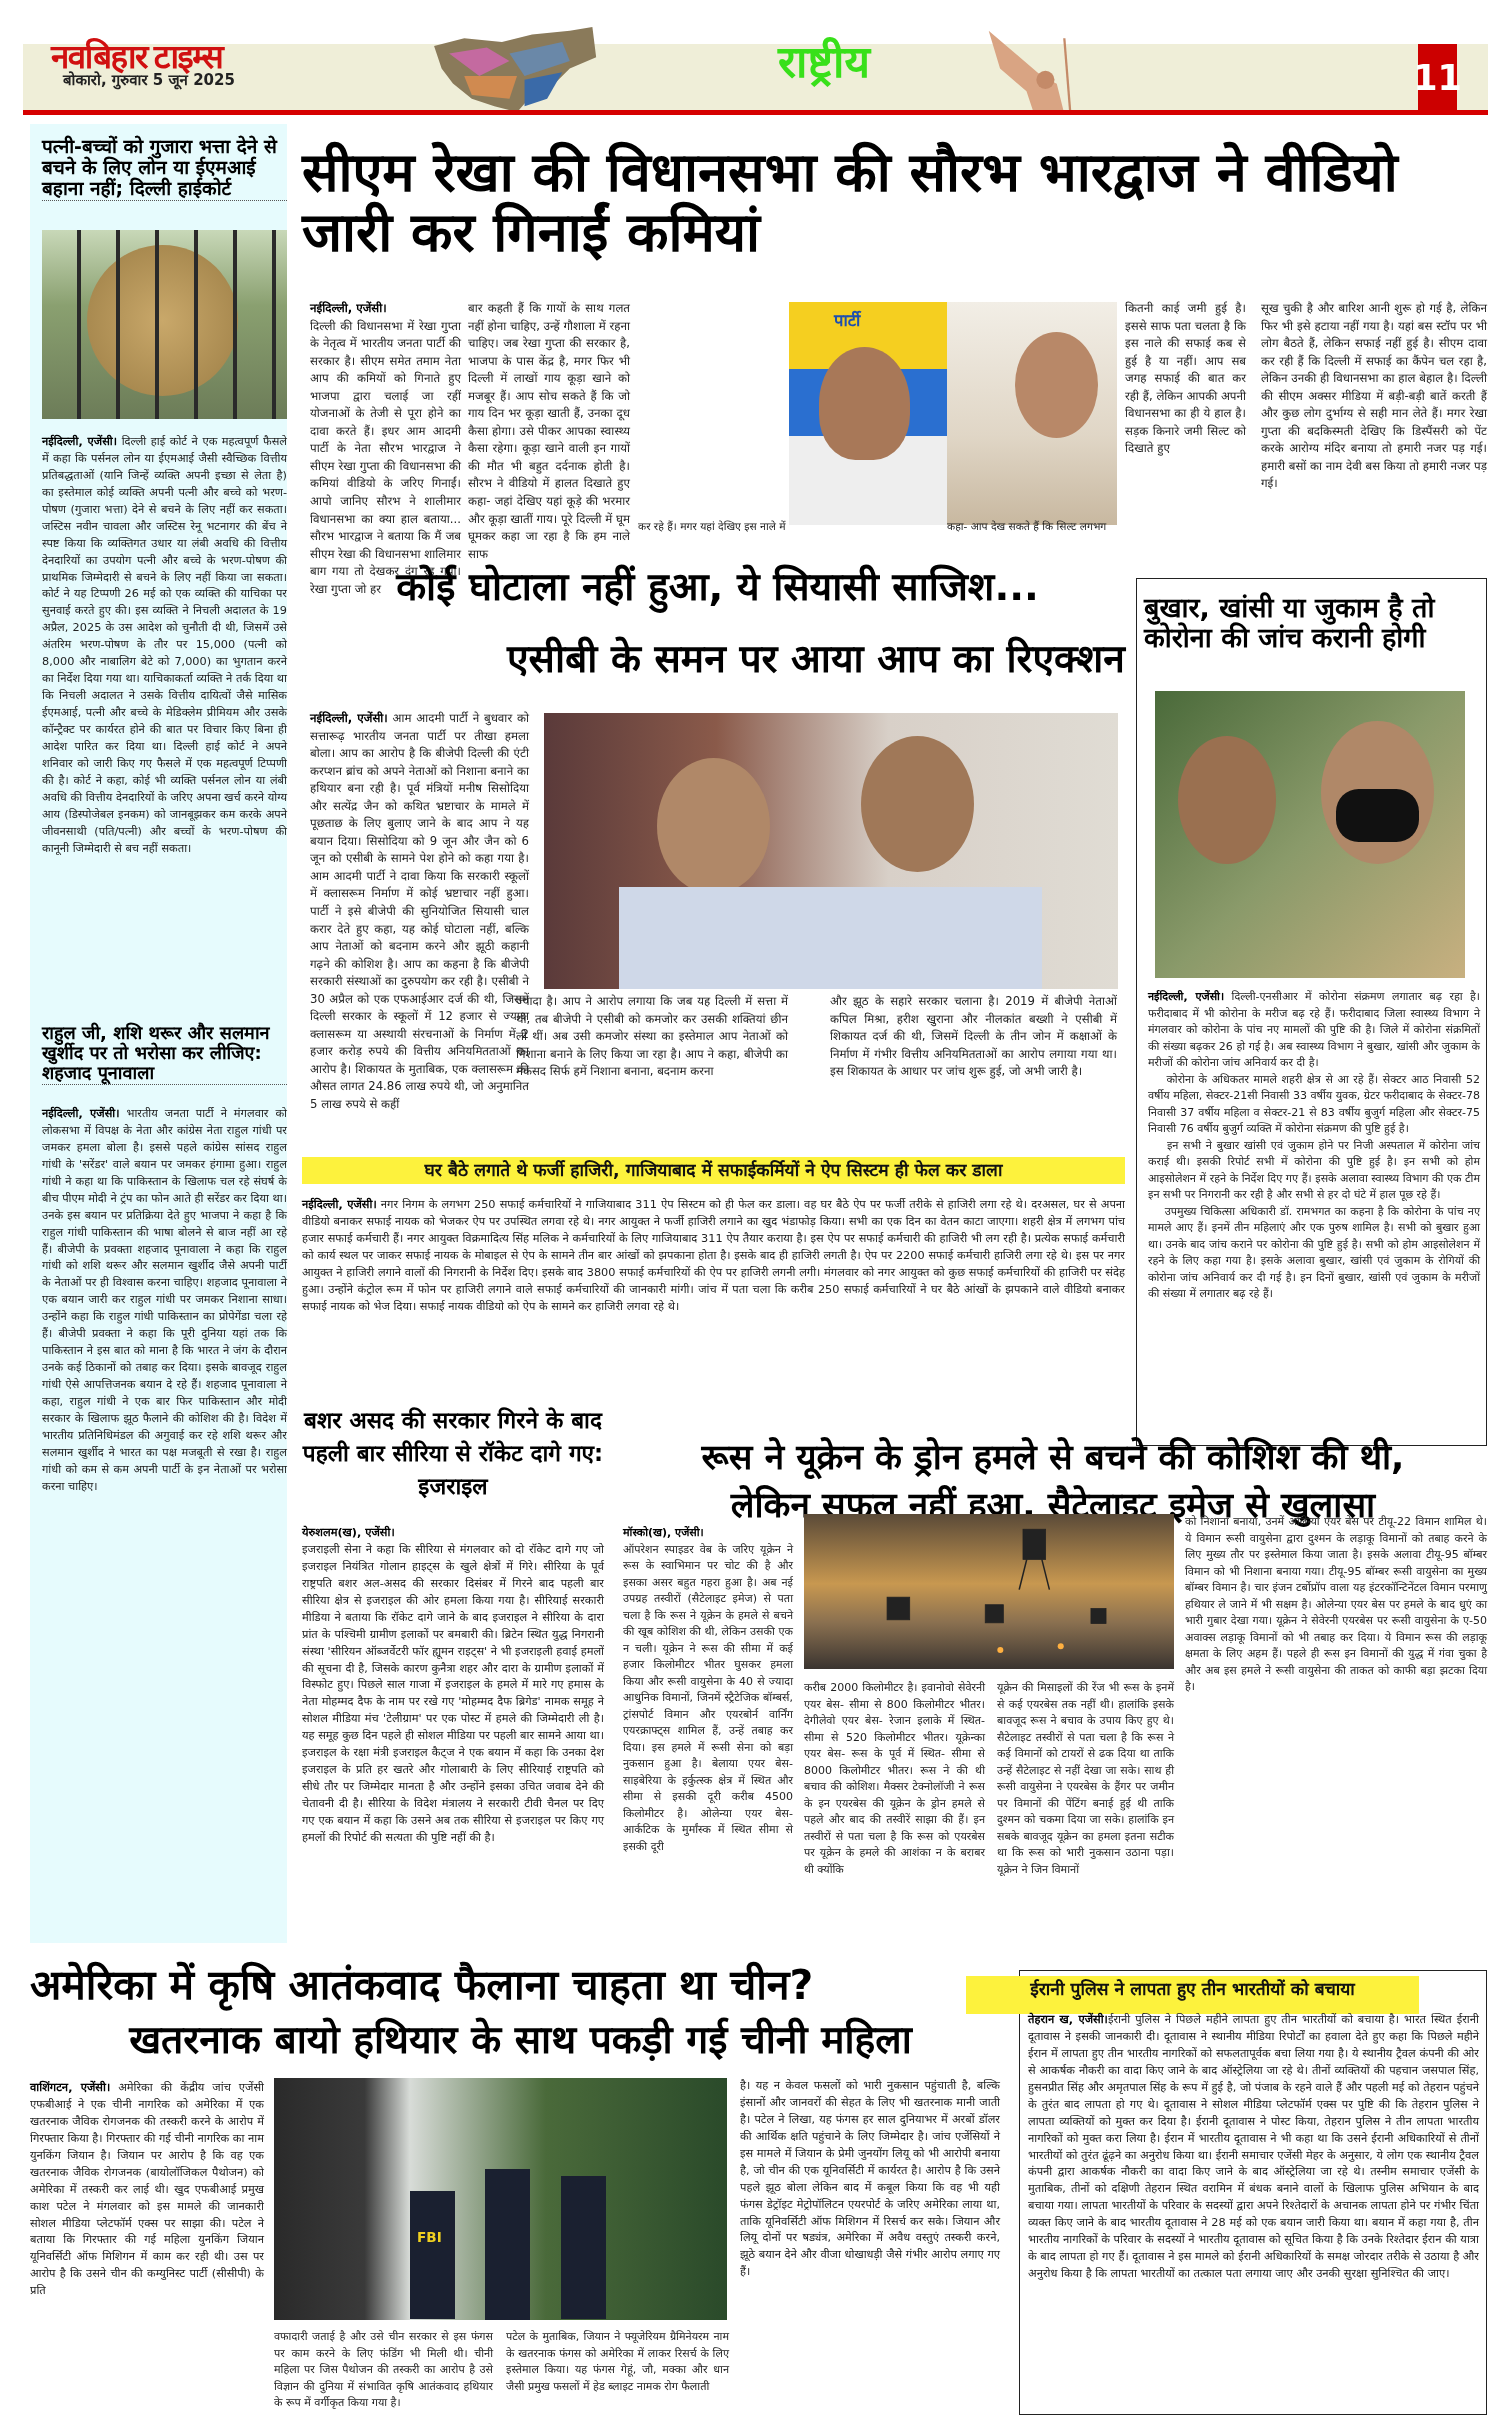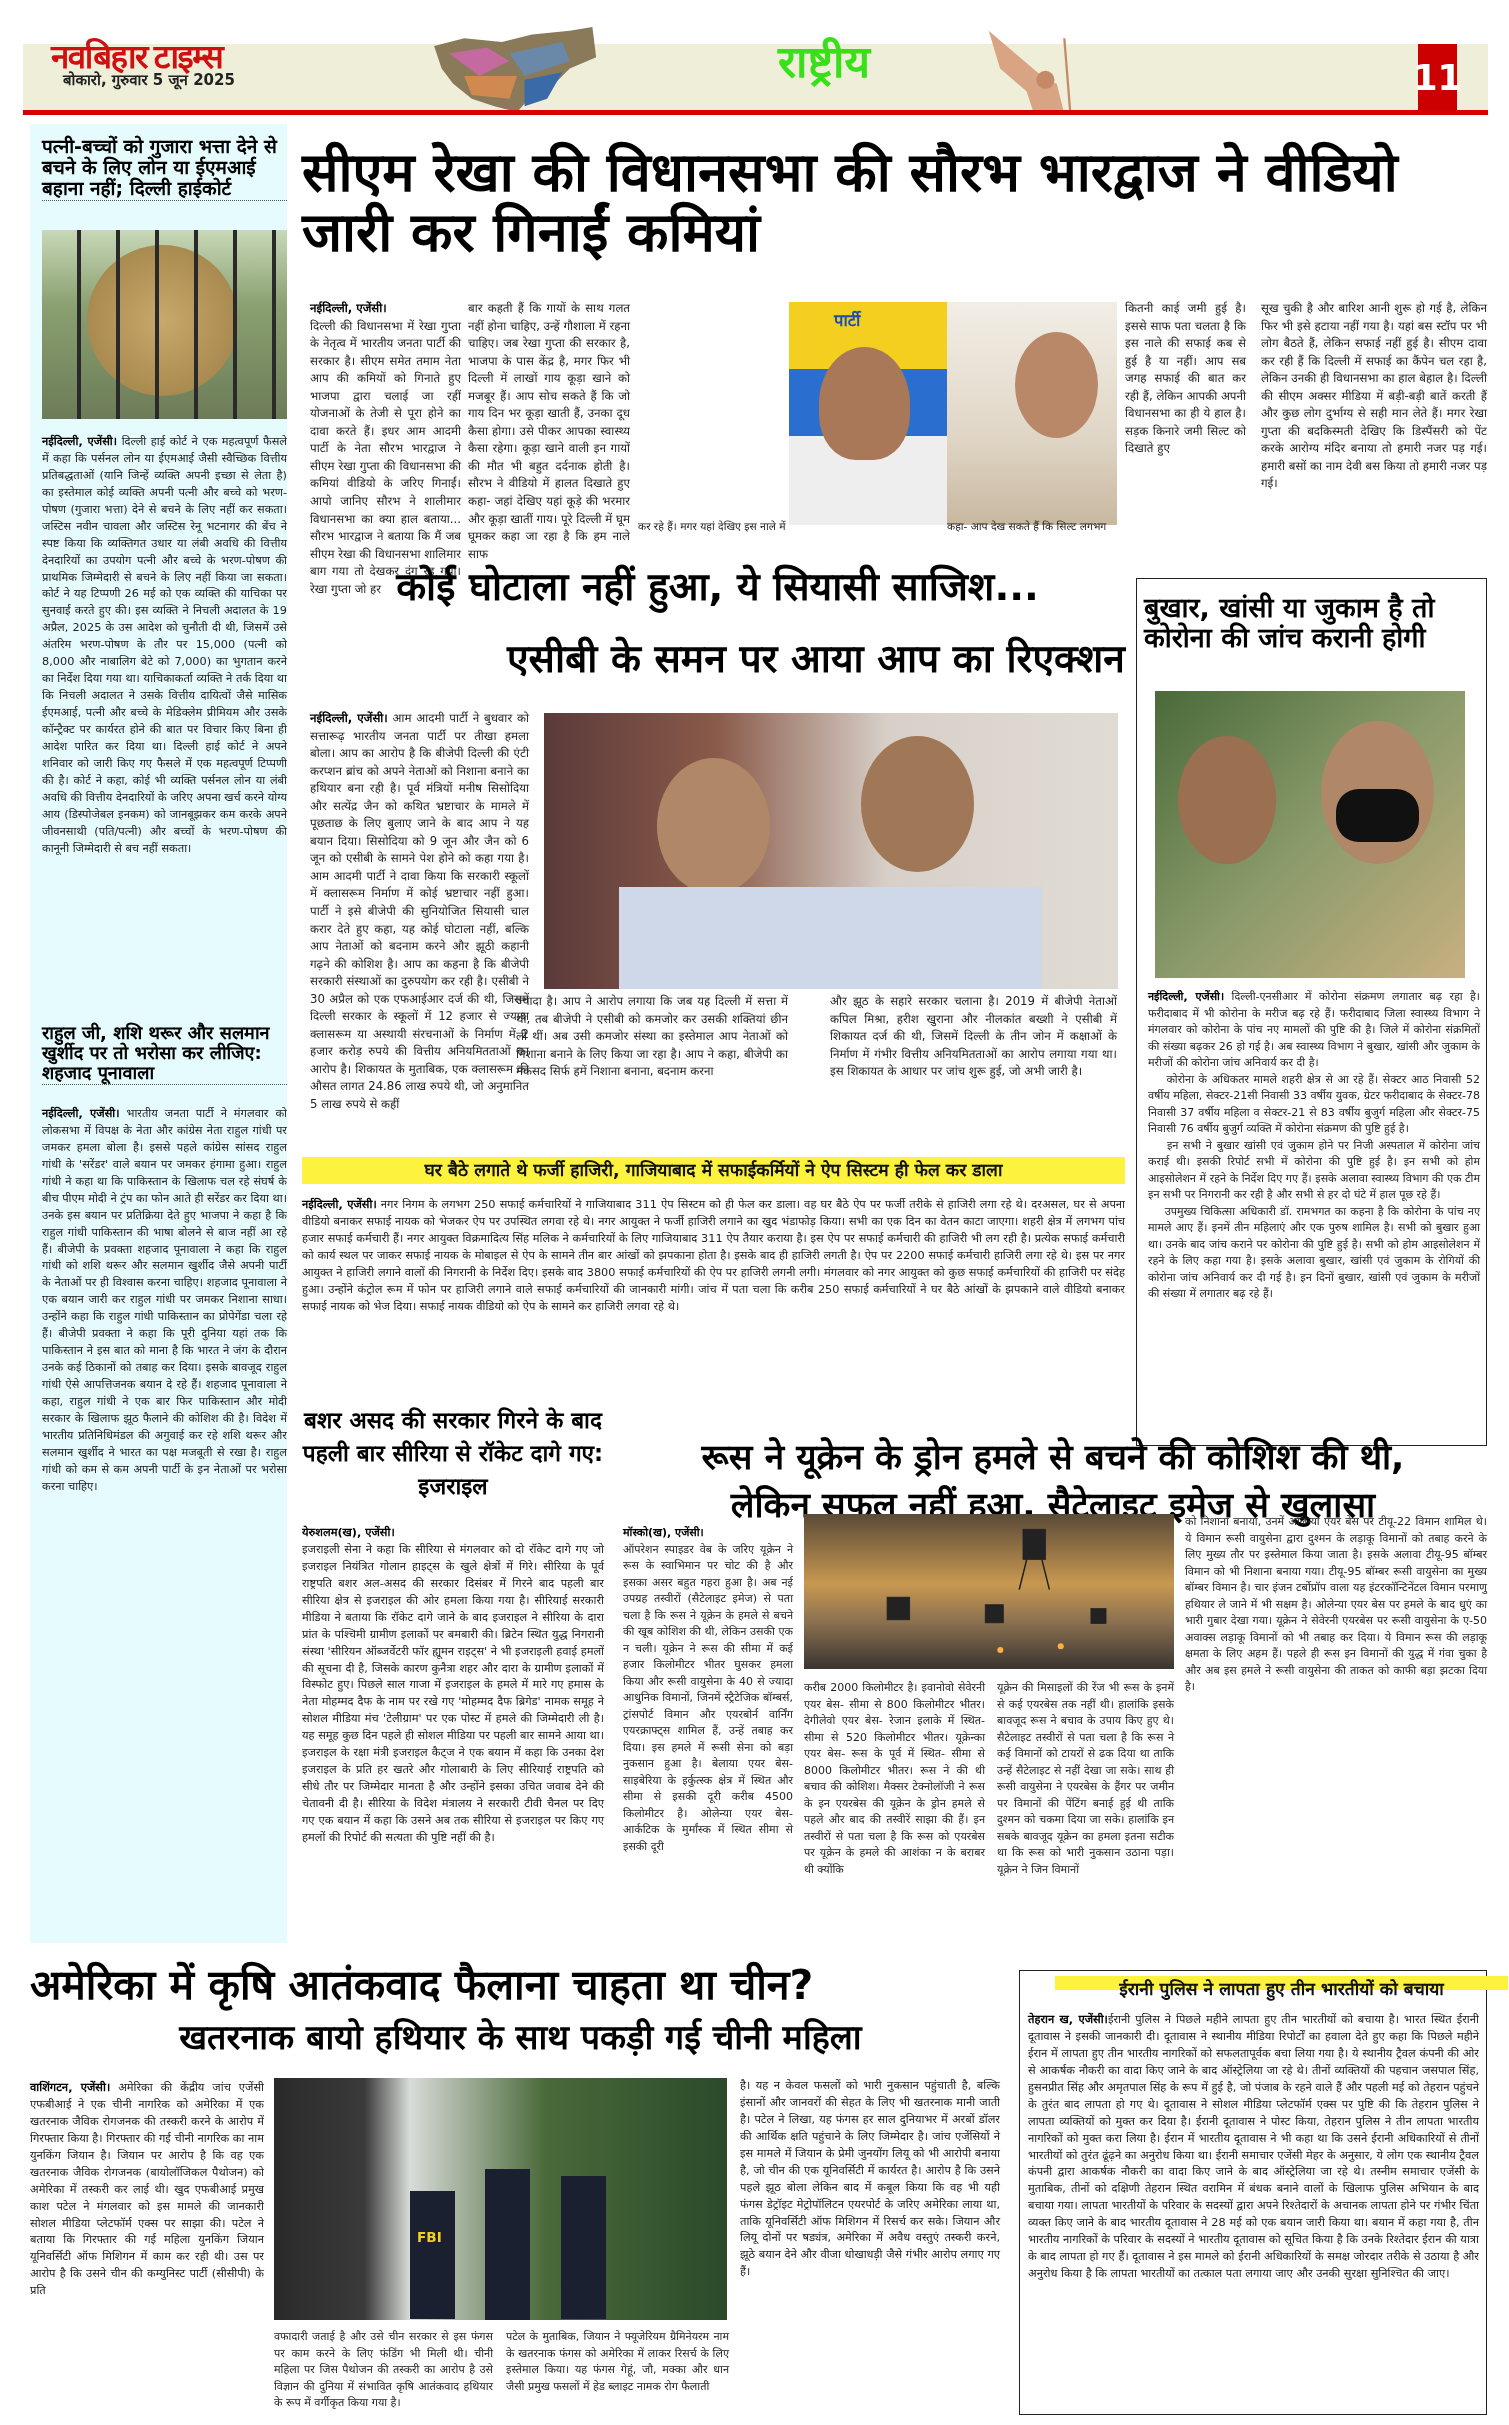--- a/index.html
+++ b/index.html
@@ -110,28 +110,28 @@
     </g>
     <circle cx="340" cy="175" r="4" fill="#ffb040"></circle>
       <circle cx="260" cy="180" r="4" fill="#ffb040"></circle>
   </svg>
 </div>
 <div class="abs body" style="left:804px;top:1680px;width:181px;font-size:11px">करीब 2000 किलोमीटर है। इवानोवो सेवेरनी एयर बेस- सीमा से 800 किलोमीटर भीतर। देगीलेवो एयर बेस- रेजान इलाके में स्थित- सीमा से 520 किलोमीटर भीतर। यूक्रेन्का एयर बेस- रूस के पूर्व में स्थित- सीमा से 8000 किलोमीटर भीतर। रूस ने की थी बचाव की कोशिश। मैक्सर टेक्नोलॉजी ने रूस के इन एयरबेस की यूक्रेन के ड्रोन हमले से पहले और बाद की तस्वीरें साझा की हैं। इन तस्वीरों से पता चला है कि रूस को एयरबेस पर यूक्रेन के हमले की आशंका न के बराबर थी क्योंकि</div>
 <div class="abs body" style="left:997px;top:1680px;width:177px;font-size:11px">यूक्रेन की मिसाइलों की रेंज भी रूस के इनमें से कई एयरबेस तक नहीं थी। हालांकि इसके बावजूद रूस ने बचाव के उपाय किए हुए थे। सैटेलाइट तस्वीरों से पता चला है कि रूस ने कई विमानों को टायरों से ढक दिया था ताकि उन्हें सैटेलाइट से नहीं देखा जा सके। साथ ही रूसी वायुसेना ने एयरबेस के हैंगर पर जमीन पर विमानों की पेंटिंग बनाई हुई थी ताकि दुश्मन को चकमा दिया जा सके। हालांकि इन सबके बावजूद यूक्रेन का हमला इतना सटीक था कि रूस को भारी नुकसान उठाना पड़ा। यूक्रेन ने जिन विमानों</div>
 <div class="abs body" style="left:1185px;top:1514px;width:302px;font-size:11px;column-count:1">को निशाना बनाया, उनमें ओलेन्या एयर बेस पर टीयू-22 विमान शामिल थे। ये विमान रूसी वायुसेना द्वारा दुश्मन के लड़ाकू विमानों को तबाह करने के लिए मुख्य तौर पर इस्तेमाल किया जाता है। इसके अलावा टीयू-95 बॉम्बर विमान को भी निशाना बनाया गया। टीयू-95 बॉम्बर रूसी वायुसेना का मुख्य बॉम्बर विमान है। चार इंजन टर्बोप्रॉप वाला यह इंटरकॉन्टिनेंटल विमान परमाणु हथियार ले जाने में भी सक्षम है। ओलेन्या एयर बेस पर हमले के बाद धुएं का भारी गुबार देखा गया। यूक्रेन ने सेवेरनी एयरबेस पर रूसी वायुसेना के ए-50 अवाक्स लड़ाकू विमानों को भी तबाह कर दिया। ये विमान रूस की लड़ाकू क्षमता के लिए अहम हैं। पहले ही रूस इन विमानों की युद्ध में गंवा चुका है और अब इस हमले ने रूसी वायुसेना की ताकत को काफी बड़ा झटका दिया है।</div>
 
 <div class="abs hl" style="left:30px;top:1963px;width:981px;text-align:left;font-size:41px">अमेरिका में कृषि आतंकवाद फैलाना चाहता था चीन?</div>
-<div class="abs hl" style="left:30px;top:2019px;width:981px;text-align:center;font-size:34px">खतरनाक बायो हथियार के साथ पकड़ी गई चीनी महिला</div>
+<div class="abs hl" style="left:30px;top:2019px;width:981px;text-align:center;font-size:39px">खतरनाक बायो हथियार के साथ पकड़ी गई चीनी महिला</div>
 <div class="abs body" style="left:30px;top:2080px;width:234px;font-size:11.3px"><b>वाशिंगटन, एजेंसी।</b> <span>अमेरिका की केंद्रीय जांच एजेंसी एफबीआई ने एक चीनी नागरिक को अमेरिका में एक खतरनाक जैविक रोगजनक की तस्करी करने के आरोप में गिरफ्तार किया है। गिरफ्तार की गई चीनी नागरिक का नाम युनकिंग जियान है। जियान पर आरोप है कि वह एक खतरनाक जैविक रोगजनक (बायोलॉजिकल पैथोजन) को अमेरिका में तस्करी कर लाई थी। खुद एफबीआई प्रमुख काश पटेल ने मंगलवार को इस मामले की जानकारी सोशल मीडिया प्लेटफॉर्म एक्स पर साझा की। पटेल ने बताया कि गिरफ्तार की गई महिला युनकिंग जियान यूनिवर्सिटी ऑफ मिशिगन में काम कर रही थी। उस पर आरोप है कि उसने चीन की कम्युनिस्ट पार्टी (सीसीपी) के प्रति</span></div>
 <div class="abs photo" style="left:274px;top:2078px;width:453px;height:242px;background:linear-gradient(90deg,#2a2a2a 0%,#3a3a3a 20%,#d8dcd8 30%,#4a6a3a 60%,#2a4a2a 100%)">
   <div style="position:absolute;left:136px;top:113px;width:45px;height:128px;background:#1a2030"></div>
   <div style="position:absolute;left:211px;top:91px;width:45px;height:151px;background:#1a2030"></div>
   <div style="position:absolute;left:287px;top:98px;width:45px;height:143px;background:#1a2030"></div>
   <div style="position:absolute;left:143px;top:151px;color:#f0d020;font-weight:bold;font-size:13.6px">FBI</div>
 </div>
 <div class="abs body" style="left:274px;top:2329px;width:219px;font-size:11px">वफादारी जताई है और उसे चीन सरकार से इस फंगस पर काम करने के लिए फंडिंग भी मिली थी। चीनी महिला पर जिस पैथोजन की तस्करी का आरोप है उसे विज्ञान की दुनिया में संभावित कृषि आतंकवाद हथियार के रूप में वर्गीकृत किया गया है।</div>
 <div class="abs body" style="left:506px;top:2329px;width:223px;font-size:11px">पटेल के मुताबिक, जियान ने फ्यूजेरियम ग्रैमिनेयरम नाम के खतरनाक फंगस को अमेरिका में लाकर रिसर्च के लिए इस्तेमाल किया। यह फंगस गेहूं, जौ, मक्का और धान जैसी प्रमुख फसलों में हेड ब्लाइट नामक रोग फैलाती</div>
 <div class="abs body" style="left:740px;top:2078px;width:260px;font-size:11.3px">है। यह न केवल फसलों को भारी नुकसान पहुंचाती है, बल्कि इंसानों और जानवरों की सेहत के लिए भी खतरनाक मानी जाती है। पटेल ने लिखा, यह फंगस हर साल दुनियाभर में अरबों डॉलर की आर्थिक क्षति पहुंचाने के लिए जिम्मेदार है। जांच एजेंसियों ने इस मामले में जियान के प्रेमी जुनयोंग लियू को भी आरोपी बनाया है, जो चीन की एक यूनिवर्सिटी में कार्यरत है। आरोप है कि उसने पहले झूठ बोला लेकिन बाद में कबूल किया कि वह भी यही फंगस डेट्रॉइट मेट्रोपॉलिटन एयरपोर्ट के जरिए अमेरिका लाया था, ताकि यूनिवर्सिटी ऑफ मिशिगन में रिसर्च कर सके। जियान और लियू दोनों पर षड्यंत्र, अमेरिका में अवैध वस्तुएं तस्करी करने, झूठे बयान देने और वीजा धोखाधड़ी जैसे गंभीर आरोप लगाए गए हैं।</div>
 
 <div class="abs box" style="left:1019px;top:1970px;width:468px;height:445px"></div>
-<div class="abs yellow-bar" style="left:1055px;top:1976px;width:453px;height:14px;font-size:17.4px;line-height:27px">ईरानी पुलिस ने लापता हुए तीन भारतीयों को बचाया</div>
+<div class="abs yellow-bar" style="left:966px;top:1976px;width:453px;height:38px;font-size:17.4px;line-height:27px">ईरानी पुलिस ने लापता हुए तीन भारतीयों को बचाया</div>
 <div class="abs body" style="left:1028px;top:2012px;width:451px;font-size:11.3px"><b>तेहरान ख, एजेंसी।</b><span>ईरानी पुलिस ने पिछले महीने लापता हुए तीन भारतीयों को बचाया है। भारत स्थित ईरानी दूतावास ने इसकी जानकारी दी। दूतावास ने स्थानीय मीडिया रिपोर्टों का हवाला देते हुए कहा कि पिछले महीने ईरान में लापता हुए तीन भारतीय नागरिकों को सफलतापूर्वक बचा लिया गया है। ये स्थानीय ट्रैवल कंपनी की ओर से आकर्षक नौकरी का वादा किए जाने के बाद ऑस्ट्रेलिया जा रहे थे। तीनों व्यक्तियों की पहचान जसपाल सिंह, हुसनप्रीत सिंह और अमृतपाल सिंह के रूप में हुई है, जो पंजाब के रहने वाले हैं और पहली मई को तेहरान पहुंचने के तुरंत बाद लापता हो गए थे। दूतावास ने सोशल मीडिया प्लेटफॉर्म एक्स पर पुष्टि की कि तेहरान पुलिस ने लापता व्यक्तियों को मुक्त कर दिया है। ईरानी दूतावास ने पोस्ट किया, तेहरान पुलिस ने तीन लापता भारतीय नागरिकों को मुक्त करा लिया है। ईरान में भारतीय दूतावास ने भी कहा था कि उसने ईरानी अधिकारियों से तीनों भारतीयों को तुरंत ढूंढ़ने का अनुरोध किया था। ईरानी समाचार एजेंसी मेहर के अनुसार, ये लोग एक स्थानीय ट्रैवल कंपनी द्वारा आकर्षक नौकरी का वादा किए जाने के बाद ऑस्ट्रेलिया जा रहे थे। तस्नीम समाचार एजेंसी के मुताबिक, तीनों को दक्षिणी तेहरान स्थित वरामिन में बंधक बनाने वालों के खिलाफ पुलिस अभियान के बाद बचाया गया। लापता भारतीयों के परिवार के सदस्यों द्वारा अपने रिश्तेदारों के अचानक लापता होने पर गंभीर चिंता व्यक्त किए जाने के बाद भारतीय दूतावास ने 28 मई को एक बयान जारी किया था। बयान में कहा गया है, तीन भारतीय नागरिकों के परिवार के सदस्यों ने भारतीय दूतावास को सूचित किया है कि उनके रिश्तेदार ईरान की यात्रा के बाद लापता हो गए हैं। दूतावास ने इस मामले को ईरानी अधिकारियों के समक्ष जोरदार तरीके से उठाया है और अनुरोध किया है कि लापता भारतीयों का तत्काल पता लगाया जाए और उनकी सुरक्षा सुनिश्चित की जाए।</span></div>
 
 
 </body></html>

